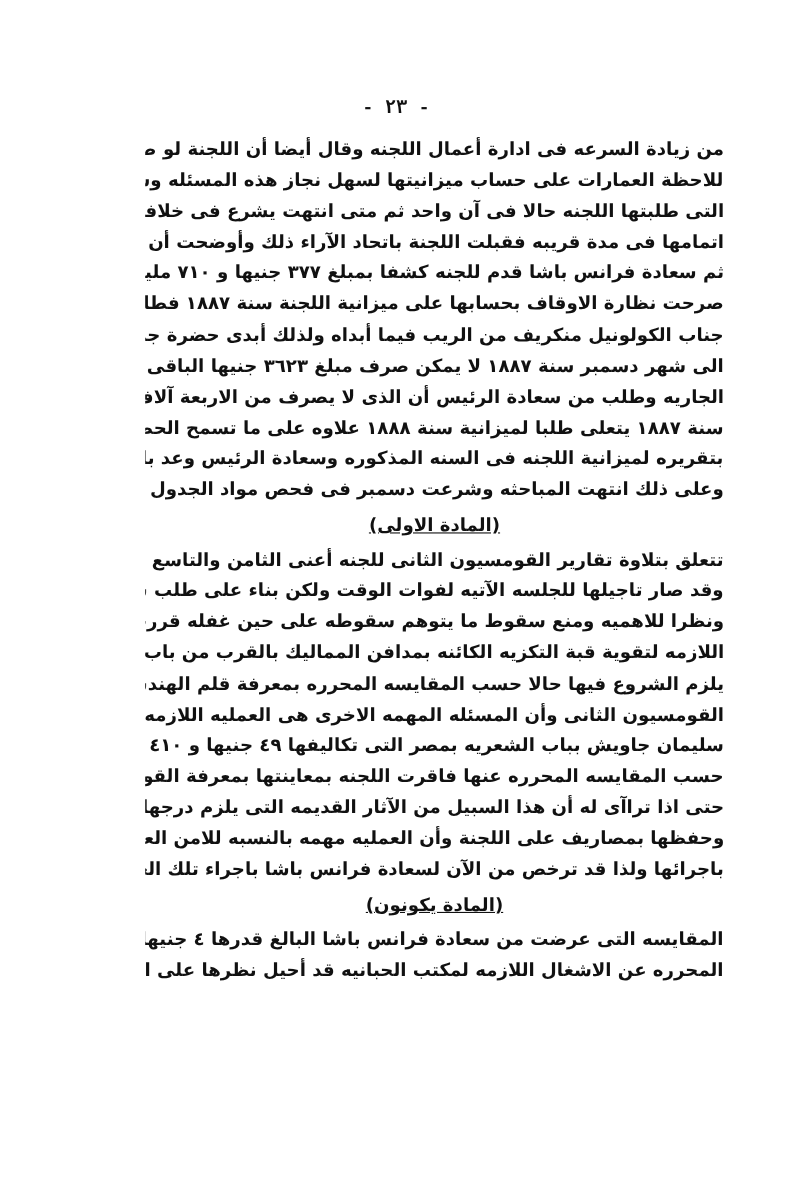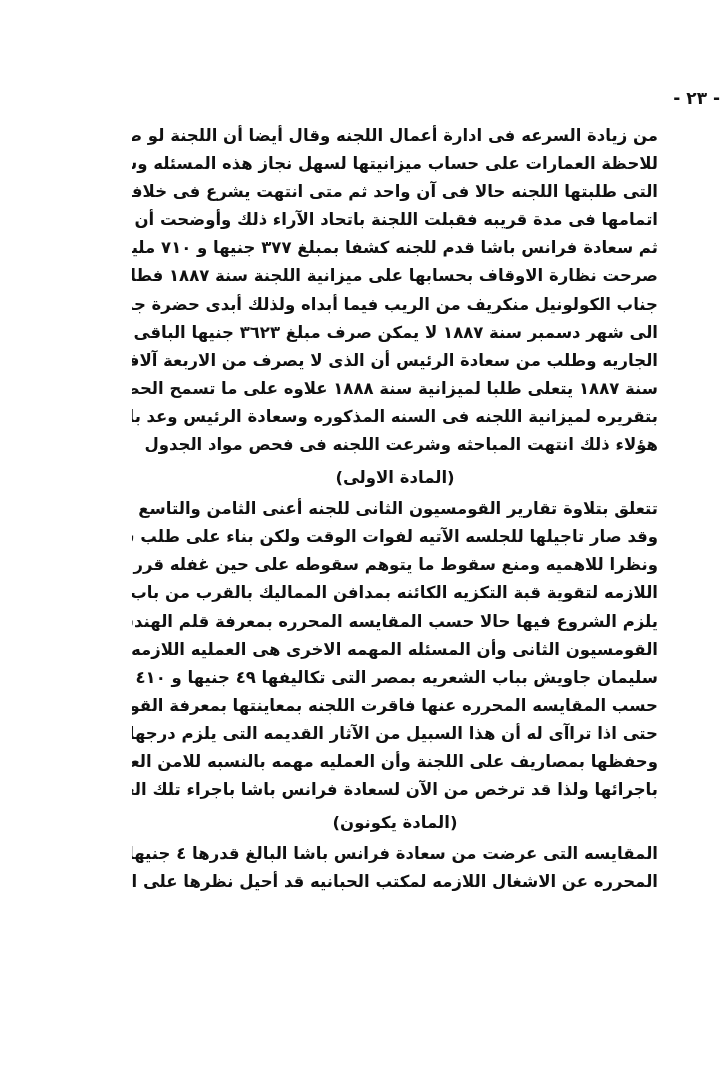--- a/index.html
+++ b/index.html
@@ -21,25 +21,26 @@
     top: 0;
     width: 720px;
     height: 1082px;
     background: #ffffff;
   }
   .page-number {
     position: absolute;
     top: 88px;
     left: 0;
     width: 720px;
-    text-align: right;
+    text-align: center;
     font-size: 17px;
     font-weight: bold;
     direction: rtl;
     letter-spacing: 2px;
+    font-family: Liberation Mono, monospace;
   }
   .body-text {
     position: absolute;
     top: 122px;
     left: 132px;
     width: 526px;
     direction: rtl;
     font-size: 16.5px;
     font-weight: bold;
     line-height: 28.1px;
@@ -55,20 +56,21 @@
   .line.last {
     text-align-last: right;
   }
   .heading {
     display: block;
     text-align: center;
     text-align-last: center;
     height: 34px;
     line-height: 34px;
     padding-top: 2px;
+    text-decoration: underline;
   }
 </style>
 </head>
 <body>
 
 <div class="page">
   <div class="page-number">- ٢٣ -</div>
 
   <div class="body-text">
 
@@ -80,21 +82,21 @@
     </div>
 
     <div>
       <span class="line">ثم سعادة فرانس باشا قدم للجنه كشفا بمبلغ ٣٧٧ جنيها و ٧١٠ مليم عن الاشغال التى</span>
       <span class="line">صرحت نظارة الاوقاف بحسابها على ميزانية اللجنة سنة ١٨٨٧ فطابق ذلك ماداخل</span>
       <span class="line">جناب الكولونيل منكريف من الريب فيما أبداه ولذلك أبدى حضرة جران بك أنه من الآن</span>
       <span class="line">الى شهر دسمبر سنة ١٨٨٧ لا يمكن صرف مبلغ ٣٦٢٣ جنيها الباقى من ميزانيه السنه</span>
       <span class="line">الجاريه وطلب من سعادة الرئيس أن الذى لا يصرف من الاربعة آلاف جنيه لغاية دسمبر</span>
       <span class="line">سنة ١٨٨٧ يتعلى طلبا لميزانية سنة ١٨٨٨ علاوه على ما تسمح الحضره الفخيمه الخديويه</span>
       <span class="line">بتقريره لميزانية اللجنه فى السنه المذكوره وسعادة الرئيس وعد بالاجراء كما ذكر</span>
-      <span class="line last">هؤلاء ذلك انتهت المباحثه وشرعت اللجنه فى فحص مواد الجدول</span>
+      <span class="line last">وعلى ذلك انتهت المباحثه وشرعت دسمبر فى فحص مواد الجدول</span>
     </div>
 
     <span class="heading">(المادة الاولى)</span>
 
     <div>
       <span class="line">تتعلق بتلاوة تقارير القومسيون الثانى للجنه أعنى الثامن والتاسع بعد الثلاثين</span>
       <span class="line">وقد صار تاجيلها للجلسه الآتيه لفوات الوقت ولكن بناء على طلب سعادة فرانس باشا</span>
       <span class="line">ونظرا للاهميه ومنع سقوط ما يتوهم سقوطه على حين غفله قررت اللجنة بلزوم الاعمال</span>
       <span class="line">اللازمه لتقوية قبة التكزيه الكائنه بمدافن المماليك بالقرب من باب القرافه بمصر</span>
       <span class="line">يلزم الشروع فيها حالا حسب المقايسه المحرره بمعرفة قلم الهندسه طبقا لتعليمات</span>

